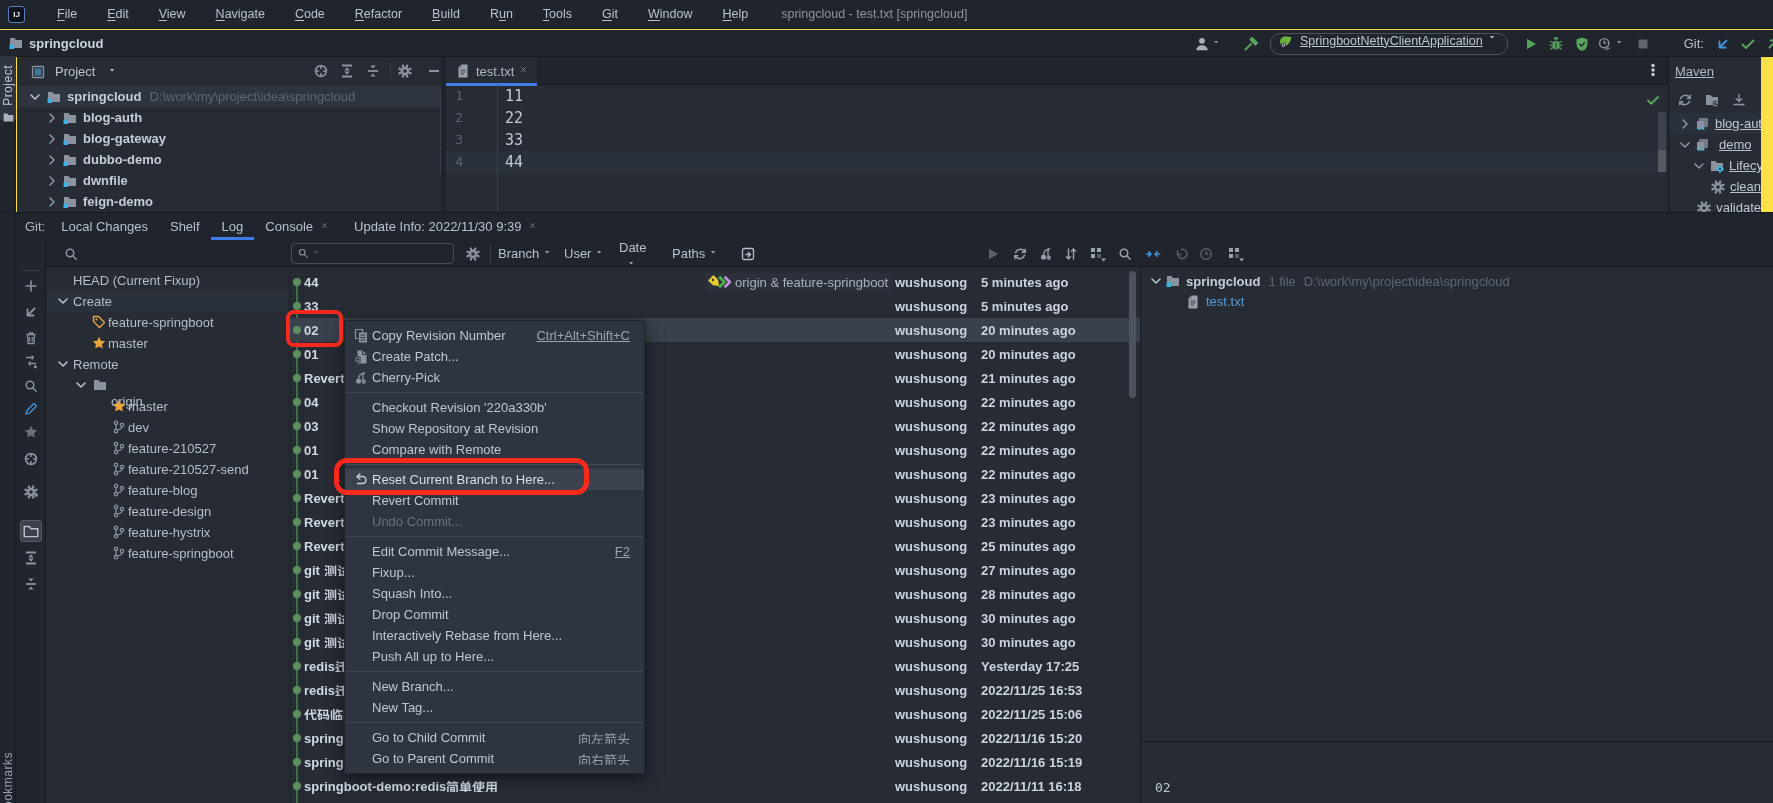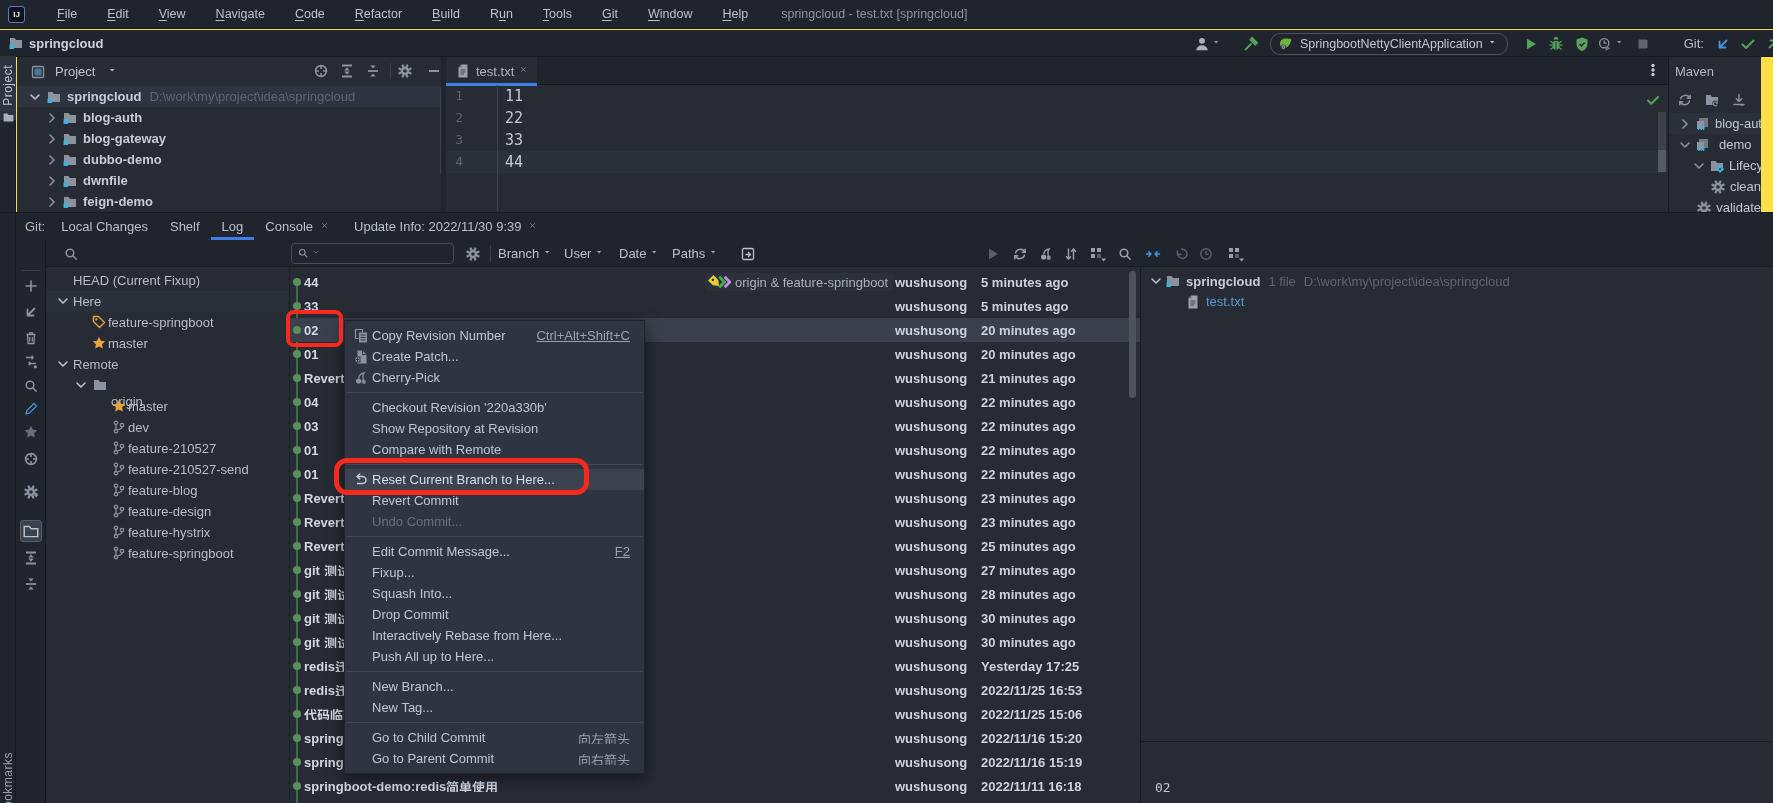--- a/index.html
+++ b/index.html
@@ -22,21 +22,21 @@
   #menu-items { display:flex; margin-left:9px; height:100%; align-items:center; }
   .menu-item { padding:0 7px; font-size:12.5px; color:#bac2cd; cursor:default;margin-left:16px; }
   .menu-item .mn { text-decoration:underline; text-underline-offset:2px; }
   #win-title { margin-left:26px; font-size:12.5px; color:#8d949e; }
 
   
   #toolbar2 { left:0; top:30px; width:1773px; height:27px; background:#20252d; border-bottom:1px solid #161b22; }
   #proj-chip { position:absolute; left:8px; top:5px; display:flex; align-items:center; gap:5px; color:#ccd3dd; font-weight:700; }
   .tb-right { position:absolute; top:0; height:27px; display:flex; align-items:center; }
   .tb-sep { width:1px; height:18px; background:#3a404a; }
-  #runcombo { display:flex; align-items:center; height:22px; width:244px; border:1px solid #4b525b; border-radius:10px; padding:0 8px 0 7px; color:#bfc7d1; gap:6px; font-size:12.5px; }
+  #runcombo { display:flex; height:22px; width:244px; border:1px solid #4b525b; border-radius:10px; padding:0 8px 0 7px; color:#bfc7d1; gap:6px; font-size:12.5px;text-decoration:underline; }
 
   
   #stripe { left:0; top:57px; width:16px; height:746px; background:#20252d; border-right:1px solid #161b22; }
   .stripe-tab { position:absolute; left:0; width:16px; display:flex; flex-direction:column; align-items:center; color:#9aa2ad; font-size:12px; }
   .vtext { writing-mode:vertical-rl; transform:rotate(180deg); letter-spacing:0.5px; }
   #stripe-project { top:-1px; height:64px; background:#2f3540; }
   #stripe-project .vtext{ color:#c0c8d2; }
 
   
   #project-panel { left:17px; top:57px; width:424px; height:155px; background:#262b34; }
@@ -53,21 +53,21 @@
   #tabbar { height:28px; background:#20252d; border-bottom:1px solid #161b22; position:relative; }
   #tab1 { position:absolute; left:0; top:0; height:28px; padding:0 6px 0 9px; display:flex; align-items:center; gap:5px; background:#262b34; color:#aeb6c2; }
   #tab1 .underline { position:absolute; left:0; bottom:-1px; height:3px; width:100%; background:#3d7de8; }
   #gutter { position:absolute; left:0; top:28px; width:52px; height:126px; color:#5b6470; font-family:"DejaVu Sans Mono",monospace; font-size:13px; border-right:1px solid #3c434d; }
   .gut-num { position:absolute; right:34px; height:22px; line-height:22px; }
   .code-line { position:absolute; left:59px; height:22px; line-height:22px; font-family:"DejaVu Sans Mono",monospace; font-size:15px; color:#c2cad5; }
   #cur-line { position:absolute; left:0; top:94px; width:1222px; height:22px; background:#2b313c; }
   #insp-check { position:absolute; right:7px; top:35px; }
 
   
-  #maven { left:1668px; top:57px; width:93px; height:155px; background:#262b34; border-left:1px solid #161b22; overflow:hidden; }
+  #maven { left:1668px; top:57px; width:93px; height:155px; background:#262b34; border-left:1px solid #161b22; overflow:hidden;text-decoration:underline; }
   #maven-title { height:29px; display:flex; align-items:center; padding-left:6px; color:#b0b8c3; }
   #maven-toolbar { height:27px; display:flex; align-items:center; gap:11px; padding-left:8px; }
 
   
   #git-win { left:16px; top:213px; width:1757px; height:590px; background:#262b34; }
   #git-tabs { position:absolute; left:0; top:0; width:1757px; height:27px; background:#20252d; display:flex; align-items:center; }
   .git-tab { position:relative; height:27px; display:flex; align-items:center; padding:0 11px; color:#b9c1cc; gap:7px; }
   .git-tab.active:after { content:""; position:absolute; left:0; right:0; bottom:0; height:3px; background:#3d7de8; }
   .tab-x { color:#7b828d; font-size:13px; }
   #git-toolbar { position:absolute; left:0; top:27px; width:1757px; height:27px; background:#20252d; border-bottom:1px solid #161b22; }
@@ -724,21 +724,21 @@
           </span>
         </div>
         <div class="filter" style="left: 548px;">
           <span>User</span>
           <span class="icon">
             <svg width="10" height="10" viewBox="0 0 16 16" fill="none" xmlns="http://www.w3.org/2000/svg">
               <path d="M1.5 3l3.5 4 3.5-4z" fill="#9aa1ab"></path>
             </svg>
           </span>
         </div>
-        <div class="filter" style="left: 603px;">
+        <div class="filter" style="left: 603px; flex-direction: column;">
           <span>Date</span>
           <span class="icon">
             <svg width="10" height="10" viewBox="0 0 16 16" fill="none" xmlns="http://www.w3.org/2000/svg">
               <path d="M1.5 3l3.5 4 3.5-4z" fill="#9aa1ab"></path>
             </svg>
           </span>
         </div>
         <div class="filter" style="left: 656px;">
           <span>Paths</span>
           <span class="icon">
@@ -837,21 +837,21 @@
     <div id="branches">
         <div class="br-row">
           <span class="abs lbl" style="left:26px; top:3px;">HEAD (Current Fixup)</span>
         </div>
         <div class="br-row" style="background: rgb(43, 49, 59);">
           <span class="icon abs" style="left:8px; top:2px;">
             <svg width="16" height="16" viewBox="0 0 16 16" fill="none" xmlns="http://www.w3.org/2000/svg">
               <path d="M4 6l4 4 4-4" stroke="#b9c1cc" stroke-width="1.6" stroke-linecap="round" stroke-linejoin="round"></path>
             </svg>
           </span>
-          <span class="abs lbl" style="left:26px; top:3px;">Here</span>
+          <span class="abs lbl" style="left:26px; top:3px;">Create</span>
         </div>
         <div class="br-row">
           <span class="icon abs" style="left:44px; top:2px;">
             <svg width="16" height="16" viewBox="0 0 16 16" fill="none" xmlns="http://www.w3.org/2000/svg">
               <path d="M2.5 2.5h5L13.5 8.5l-5 5-6-6v-5z" stroke="#e8a33d" stroke-width="1.4" fill="none" stroke-linejoin="round"></path>
               <circle cx="5.4" cy="5.4" r="1.1" fill="#e8a33d"></circle>
             </svg>
           </span>
           <span class="abs lbl" style="left:61px; top:3px;">feature-springboot</span>
         </div>

